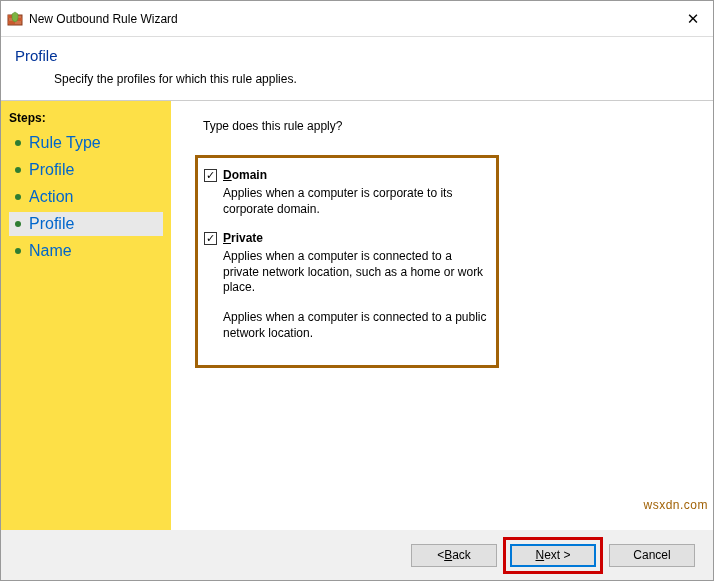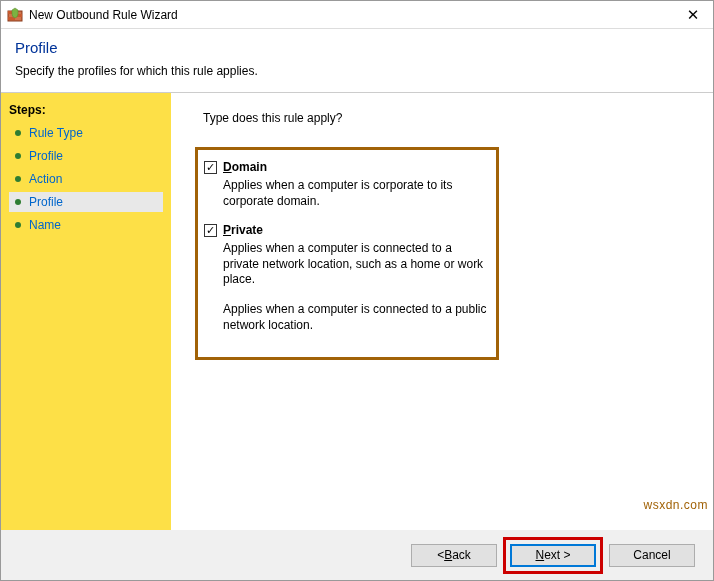--- a/index.html
+++ b/index.html
@@ -1,30 +1,30 @@
 <!DOCTYPE html>
 <html><head>
   <meta charset="utf-8">
   <style>
     * { margin: 0; padding: 0; box-sizing: border-box; }
     body { font-family: "Segoe UI", Tahoma, sans-serif; font-size: 12px; background: #f0f0f0; }
     .window { width: 714px; height: 581px; background: #fff; border: 1px solid #999; position: relative; }
-    .titlebar { height: 28px; display: flex; align-items: center; padding: 0 0 0 6px; border-bottom: 1px solid #ddd; background: #fff; }
+    .titlebar { height: 36px; display: flex; align-items: center; padding: 0 0 0 6px; border-bottom: 1px solid #ddd; background: #fff; }
     .titlebar-icon { width: 16px; height: 16px; margin-right: 6px; }
     .titlebar-text { flex: 1; font-size: 12px; color: #000; }
     .close-btn { width: 40px; height: 28px; display: flex; align-items: center; justify-content: center; font-size: 15px; font-family: Arial; cursor: default; }
     .header { padding: 10px 14px 14px 14px; border-bottom: 1px solid #ccc; background: #fff; }
     .header-title { font-size: 15px; color: #003399; margin-bottom: 8px; font-weight: normal; }
-    .header-desc { font-size: 12px; color: #000; }
+    .header-desc { font-size: 12px; color: #000; margin-left: 39px; }
     .body { display: flex; height: calc(100% - 28px - 62px - 50px); }
     .sidebar { width: 170px; padding: 10px 8px; background: #fde047; }
     .sidebar-heading { font-weight: bold; font-size: 12px; margin-bottom: 6px; color: #000; }
     .step { display: flex; align-items: center; padding: 3px 0 3px 6px; margin-bottom: 3px; cursor: default; }
     .step-bullet { width: 6px; height: 6px; border-radius: 50%; background: #2f7d32; margin-right: 8px; flex-shrink: 0; }
-    .step-link { color: #0066cc; font-size: 12px; }
+    .step-link { color: #0066cc; font-size: 16px; }
     .step.active { background: #e8e8e8; }
     .content { flex: 1; padding: 18px 14px 10px 32px; position: relative; }
     .question { font-size: 12px; margin-bottom: 22px; }
     .highlight-box { border: 3px solid #a16207; padding: 10px 6px 10px 6px; margin-left: -8px; margin-right: 200px; }
     .check-row { display: flex; align-items: flex-start; margin-bottom: 4px; }
     .checkbox { width: 13px; height: 13px; border: 1px solid #333; margin-right: 6px; display: flex; align-items: center; justify-content: center; background: #fff; flex-shrink: 0; position: relative; top: 1px; }
     .checkbox.checked::after { content: "✓"; font-size: 11px; line-height: 1; color: #000; }
     .check-label { font-size: 12px; font-weight: bold; }
     .check-label .ul { text-decoration: underline; }
     .check-desc { font-size: 12px; color: #000; margin: 3px 0 14px 19px; line-height: 1.3; }

